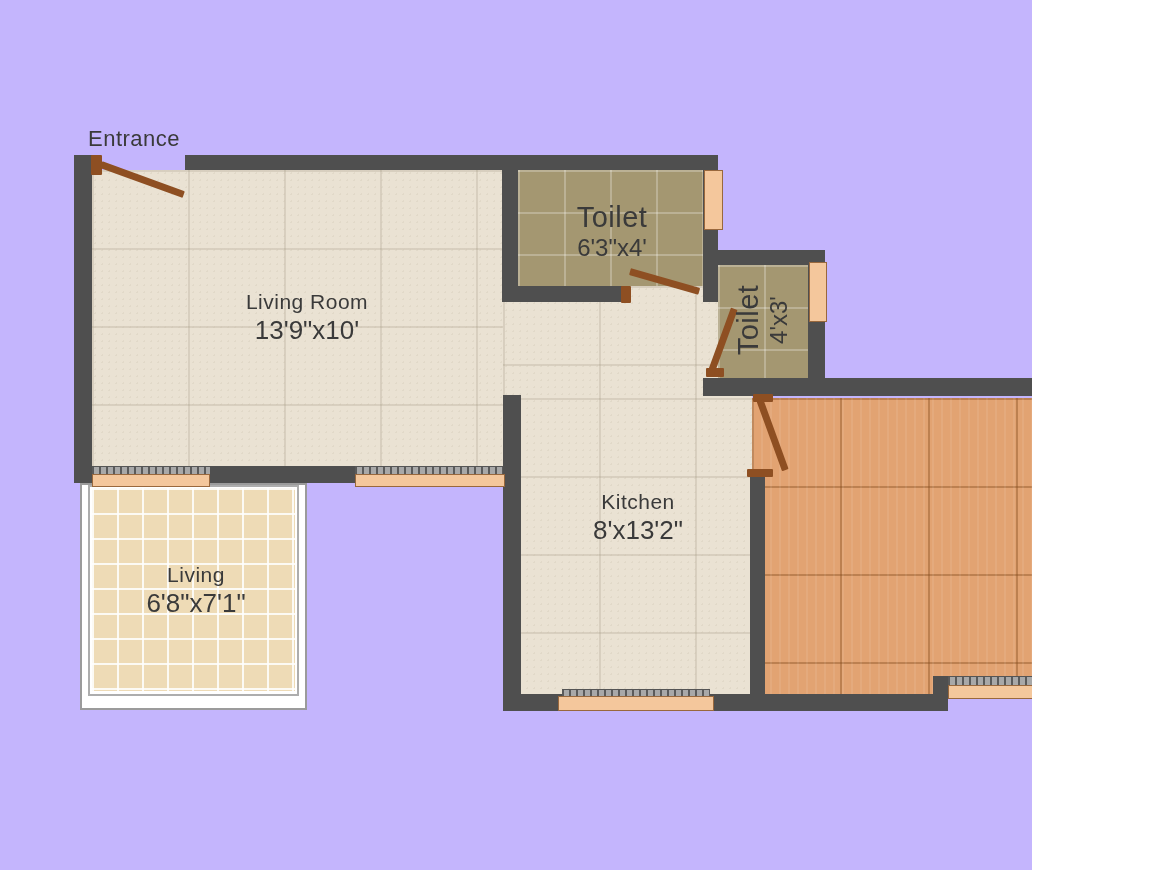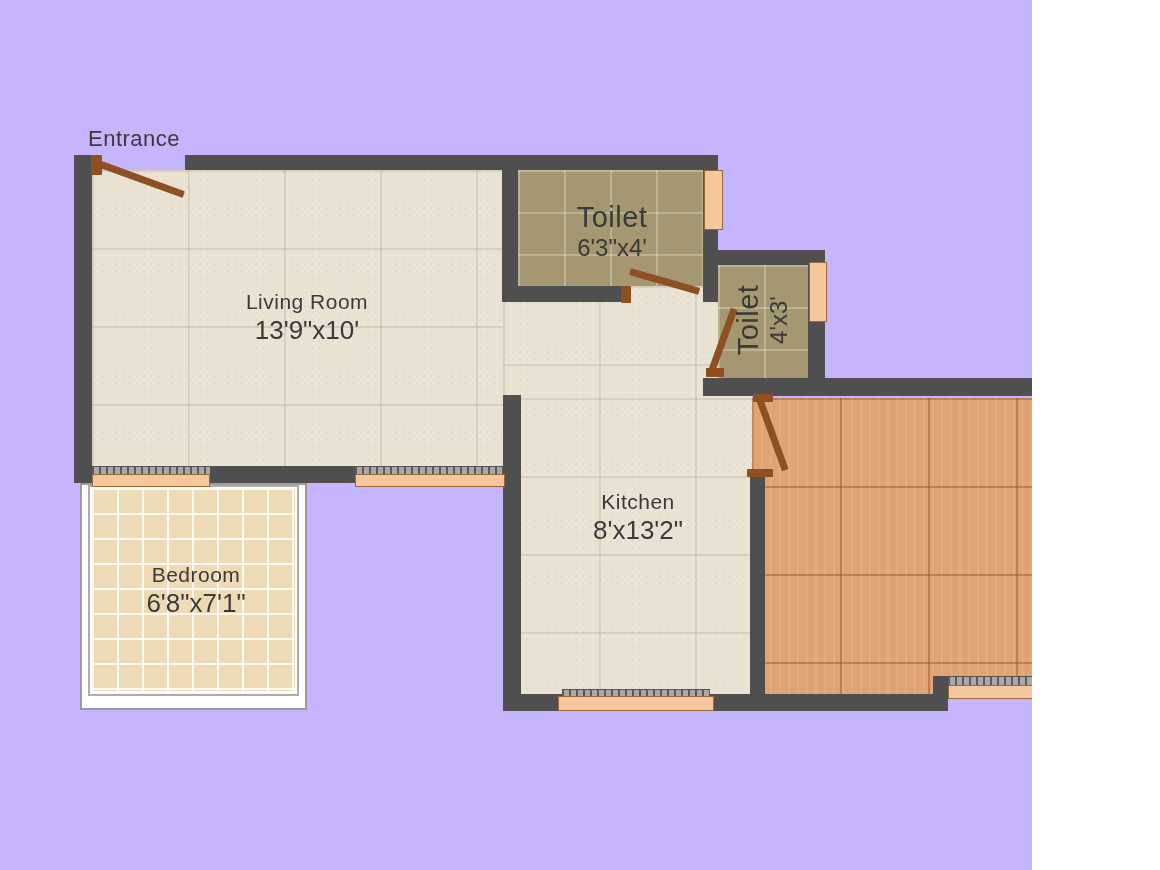--- a/index.html
+++ b/index.html
@@ -128,17 +128,17 @@
     <div class="room-dims sm">4'x3'</div>
   </div>
 
   <div class="room-label" style="left:638px;top:518px;text-align:center;">
     <div class="room-name">Kitchen</div>
     <div class="room-dims">8'x13'2"</div>
   </div>
 
 
   <div class="room-label" style="left:196px;top:591px;">
-    <div class="room-name">Bedroom</div>
+    <div class="room-name">Living</div>
     <div class="room-dims">6'8"x7'1"</div>
   </div>
 
 </div>
 
 </body></html>

